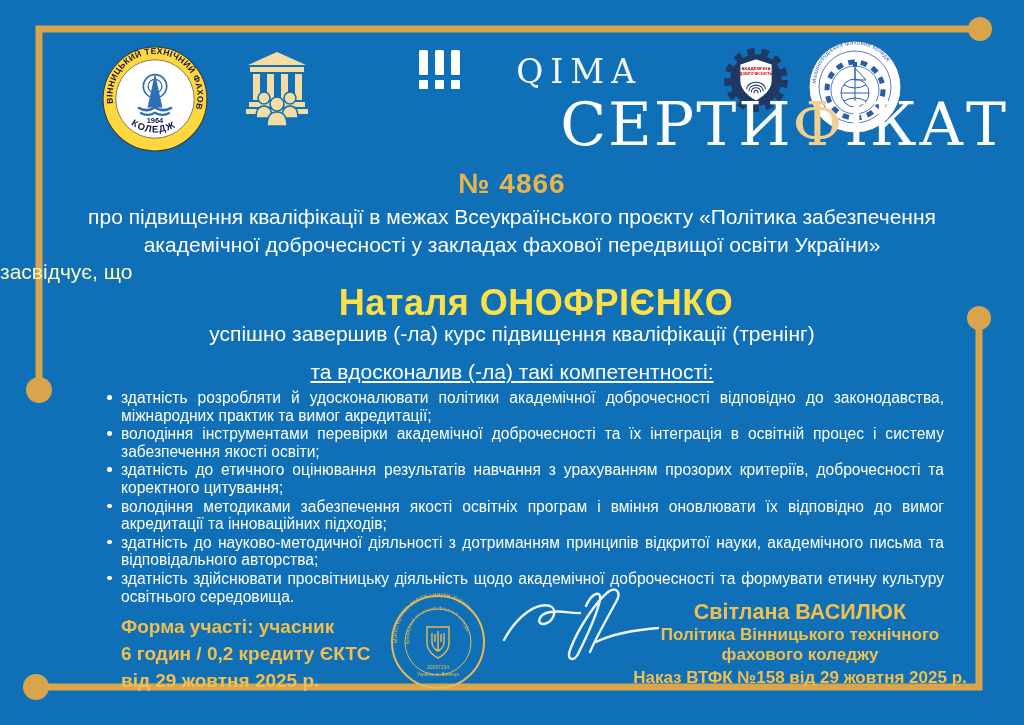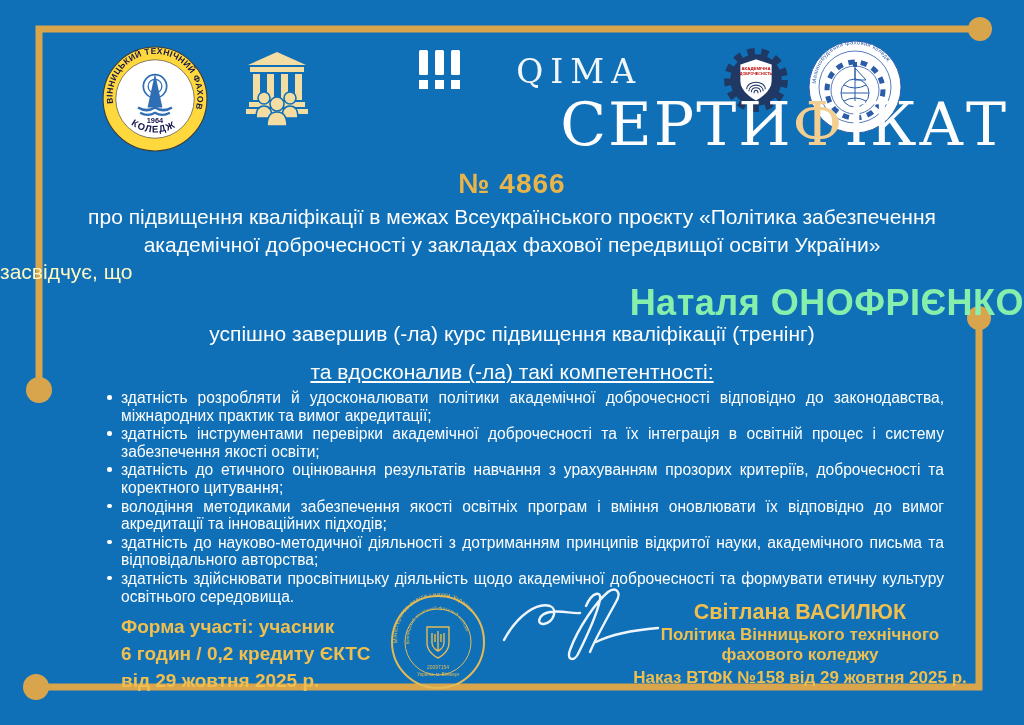--- a/index.html
+++ b/index.html
@@ -27,21 +27,21 @@
            font-family:"DejaVu Serif", serif; font-weight:normal;
            font-size:60px; letter-spacing:2px; color:#fdfdfd; line-height:1; }
   .title .hl { color:#f2cf90; }
   .cert-number { left:0; right:0; top:168px; text-align:center;
                  font-size:28px; font-weight:bold; color:#e9b54b; letter-spacing:1px; }
 
   
   .intro { left:58px; top:203px; width:908px; text-align:center;
            color:#ffffff; font-size:21px; line-height:28px; }
   .certify { left:0; right:0; top:260px; text-align:left; color:#fef9c3; font-size:21px; }
-  .recipient { left:0; right:0; top:282px; text-align:right; color:#86efac;
+  .recipient { left:0; right:0; top:282px; text-align:center; color:#fde047;
                font-size:36px; font-weight:bold; letter-spacing:0.5px;padding-left:48px; }
   .completion { left:0; right:0; text-align:center; color:#fff; font-size:21px; }
   .c1 { top:322px; } .c2 { top:360px;text-decoration:underline; }
 
   .comp-list { left:106px; top:389px; width:838px; margin:0; padding:0; list-style:none;
                color:#ffffff; font-size:15.6px; line-height:17.6px; }
   .comp-list li { position:relative; padding-left:15px; text-align:justify; margin:0 0 1px 0; }
   .comp-list .dot { position:absolute; left:1px; top:6px; width:4.5px; height:4.5px;
                     border-radius:50%; background:#ffffff; }
 
@@ -174,21 +174,21 @@
     <div>про підвищення кваліфікації в межах Всеукраїнського проєкту  «Політика забезпечення</div>
     <div>академічної доброчесності у закладах фахової передвищої освіти України»</div>
   </div>
   <div class="abs certify">засвідчує, що</div>
   <div class="abs recipient">Наталя ОНОФРІЄНКО</div>
   <div class="abs completion c1">успішно завершив (-ла) курс підвищення кваліфікації (тренінг)</div>
   <div class="abs completion c2">та вдосконалив (-ла) такі компетентності:</div>
 
   <ul class="abs comp-list">
     <li><span class="dot"></span><span>здатність розробляти й удосконалювати політики академічної доброчесності відповідно до законодавства, міжнародних практик та вимог акредитації;</span></li>
-    <li><span class="dot"></span><span>здатність інструментами перевірки академічної доброчесності та їх інтеграція в освітній процес і систему забезпечення якості освіти;</span></li>
+    <li><span class="dot"></span><span>володіння інструментами перевірки академічної доброчесності та їх інтеграція в освітній процес і систему забезпечення якості освіти;</span></li>
     <li><span class="dot"></span><span>здатність до етичного оцінювання результатів навчання з урахуванням прозорих критеріїв, доброчесності та коректного цитування;</span></li>
     <li><span class="dot"></span><span>володіння методиками забезпечення якості освітніх програм і вміння оновлювати їх відповідно до вимог акредитації та інноваційних підходів;</span></li>
     <li><span class="dot"></span><span>здатність до науково-методичної діяльності з дотриманням принципів відкритої науки, академічного письма та відповідального авторства;</span></li>
     <li><span class="dot"></span><span>здатність здійснювати просвітницьку діяльність щодо академічної доброчесності та формувати етичну культуру освітнього середовища.</span></li>
   </ul>
 
   <div class="abs participation">
     <div>Форма участі: учасник</div>
     <div>6 годин / 0,2 кредиту ЄКТС</div>
     <div>від 29 жовтня 2025 р.</div>

